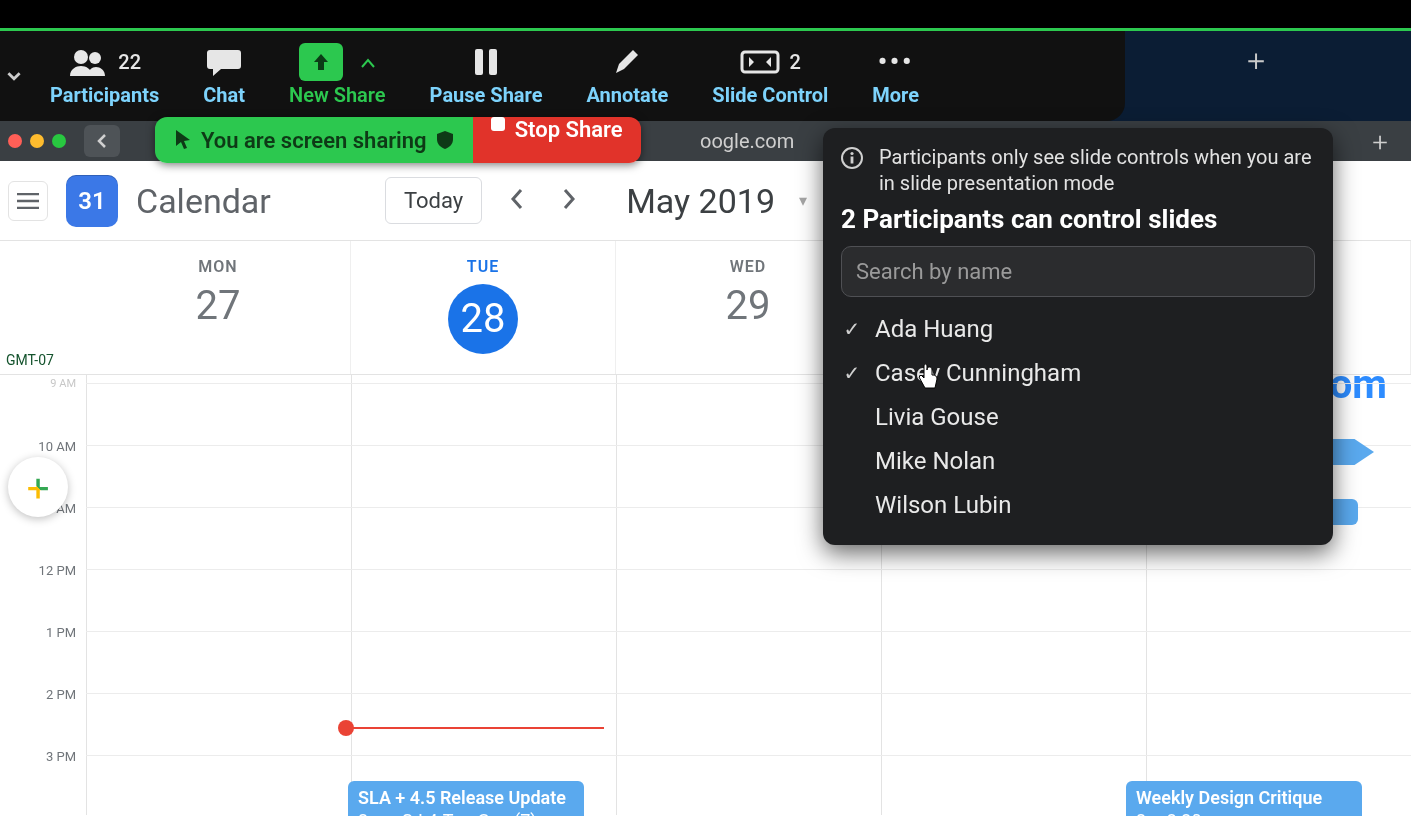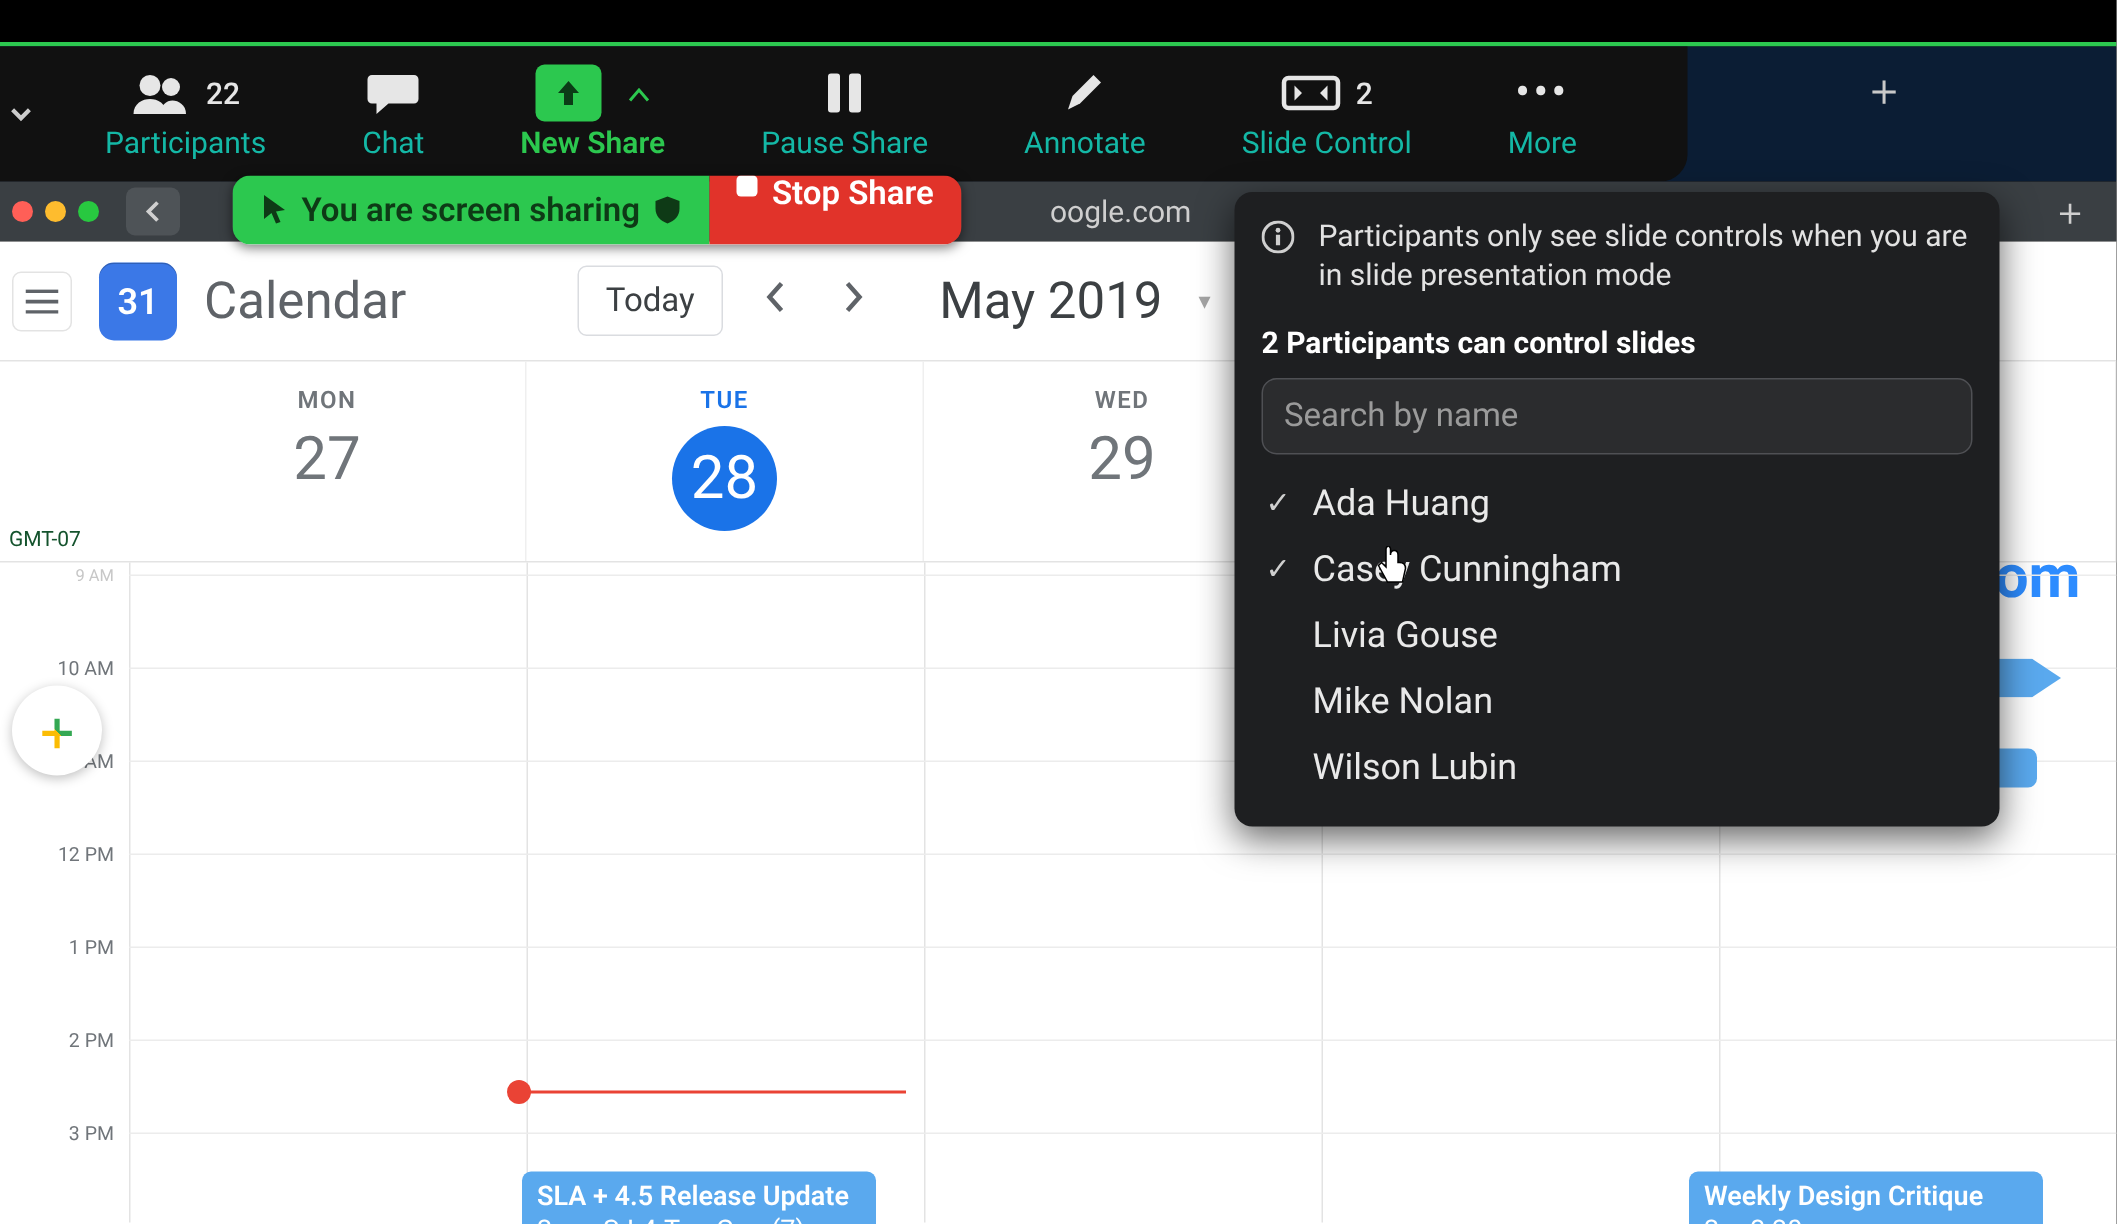--- a/index.html
+++ b/index.html
@@ -12,31 +12,30 @@
   .zoom-toolbar {
     background: #111;
     height: 90px;
     display: flex;
     align-items: center;
     padding-left: 0px;
     color: #e6e6e6;
     border-bottom-right-radius: 18px;
     width: 1125px;
     position: relative;
-    gap: 20px;
   }
   .chevlet {
     width: 28px; height: 90px; display:flex; align-items:center; justify-content:center;
     color:#ccc;
   }
   .z-item {
     display:flex; flex-direction:column; align-items:center; justify-content:center;
     padding: 0 22px; height: 100%; cursor: pointer; position: relative;
   }
-  .z-item .lbl { font-size: 20px; margin-top: 4px; color:#14b8a6; }
+  .z-item .lbl { font-size: 20px; margin-top: 4px; color:#7dd3fc;font-weight:bold; }
   .z-item .iconwrap { height: 34px; display:flex; align-items:center; justify-content:center; gap:6px; }
   .badge-count { color:#e6e6e6; font-size: 20px; font-weight: 500; margin-left: 4px; }
   .new-share-btn {
     background:#2cc84f; border-radius:6px; width:44px; height:38px;
     display:flex; align-items:center; justify-content:center;
   }
   .mini-caret { margin-left:12px; color:#2cc84f; }
 
   .more-dots { font-size: 30px; letter-spacing: 2px; line-height: 0; }
 
@@ -140,21 +139,21 @@
 
   
   .popover {
     position:absolute; left:823px; top:128px; width:510px;
     background:#1e1f21; color:#e2e2e2; border-radius:12px;
     padding:16px 18px 18px; z-index:20; box-shadow:0 8px 24px rgba(0,0,0,.6);
   }
   .pop-row { display:flex; gap:16px; align-items:flex-start; }
   .info-ico { flex:none; width:22px; height:22px; margin-top:3px;}
   .pop-text { font-size:20px; color:#e2e2e2; line-height:1.3; }
-  .pop-title { font-size:20px; font-weight:700; margin:20px 0 12px; color:#fff;}
+  .pop-title { font-size:26px; font-weight:700; margin:8px 0 12px; color:#fff;}
   .pop-search {
     width:100%; background:#2b2c2e; border:1px solid #4f5054; border-radius:10px;
     padding:12px 14px; font-size:22px; color:#e2e2e2;
   }
   .pop-search::placeholder{color:#9a9a9a;}
   .plist { margin-top:10px;}
   .prow { display:flex; align-items:center; gap:12px; padding:8px 0; font-size:24px; color:#e9e9e9; cursor:pointer;}
   .check { width:22px; text-align:center; color:#cfcfcf; font-size:20px;}
 
   .cursor-hand { position:absolute; left:916px; top:364px; color:#fff; z-index:25;}

